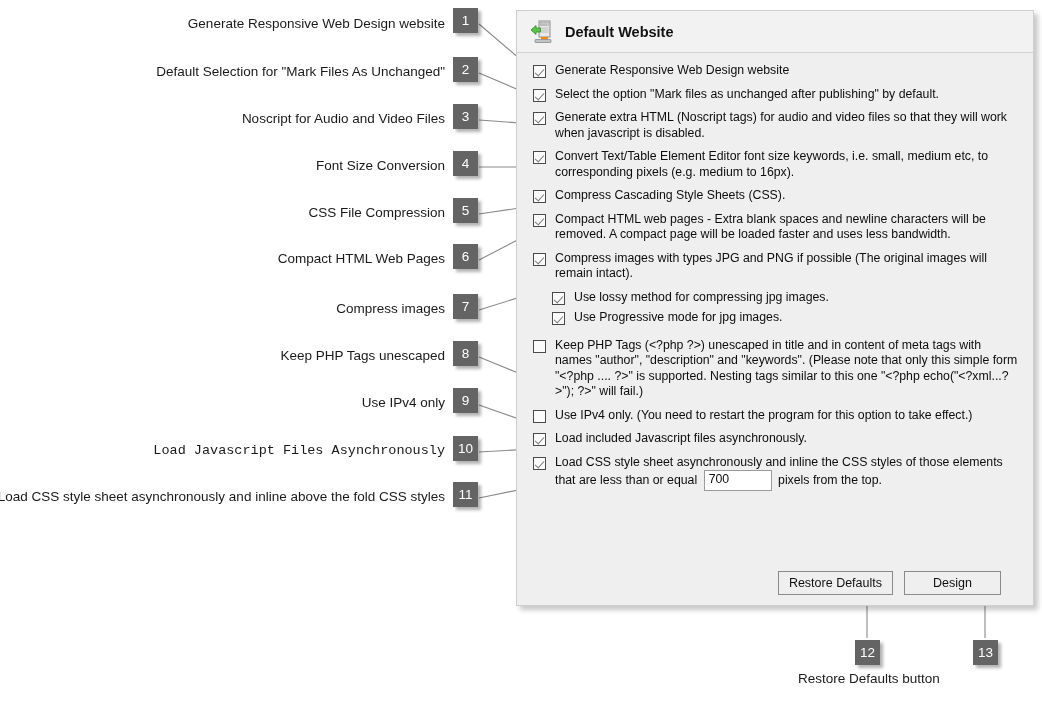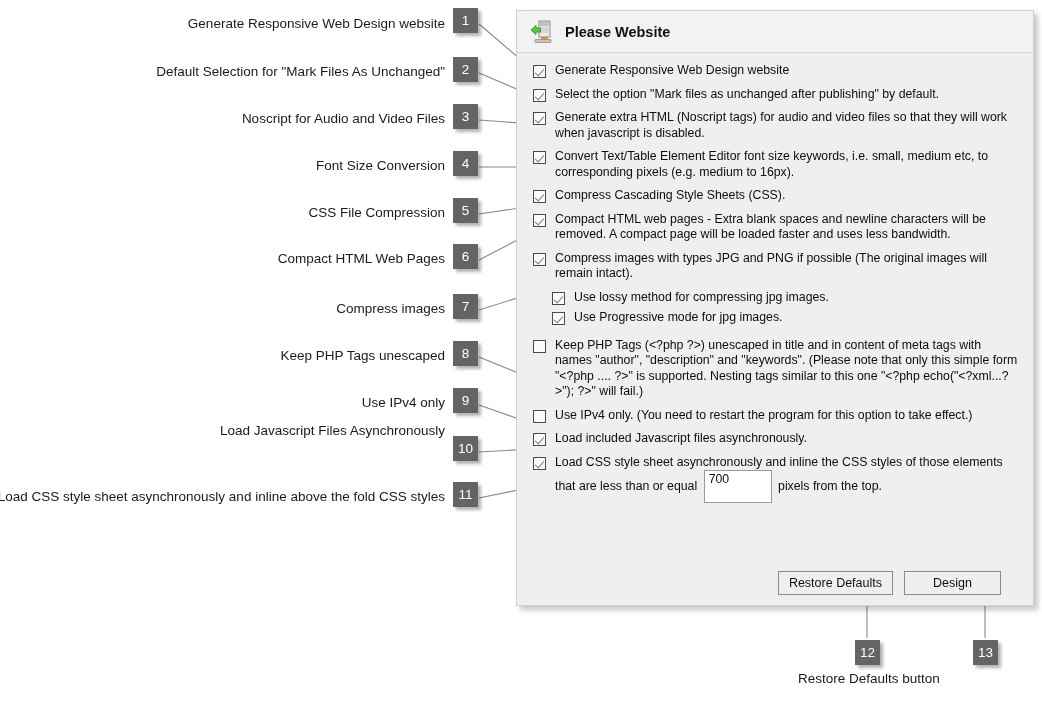--- a/index.html
+++ b/index.html
@@ -121,21 +121,21 @@
     font-family: "Liberation Sans", sans-serif;
     font-size: 12.3px;
     color: #0d0d0d;
     line-height: 15.5px;
     max-width: 470px;
   }
   .opt.indent .opt-text { max-width: 450px; }
   .num-input {
     display: inline-block;
     width: 68px;
-    height: 33px;
+    height: 21px;
     border: 1px solid #9a9a9a;
     background: #ffffff;
     font-family: "Liberation Sans", sans-serif;
     font-size: 12.3px;
     color: #0d0d0d;
     padding: 0 4px;
     box-sizing: border-box;
     vertical-align: middle;
     line-height: 17px;
     margin: 0 3px;
@@ -219,21 +219,21 @@
 
 <div class="anno-label" style="right:597px; top:302px;">Compress images</div>
 <div class="badge" style="left:453px; top:294px;">7</div>
 
 <div class="anno-label" style="right:597px; top:349px;">Keep PHP Tags unescaped</div>
 <div class="badge" style="left:453px; top:341px;">8</div>
 
 <div class="anno-label" style="right:597px; top:396px;">Use IPv4 only</div>
 <div class="badge" style="left:453px; top:388px;">9</div>
 
-<div class="anno-label" style="right:597px; top:424px;">Load Javascript Files Asynchronously</div>
+<div class="anno-label" style="right:597px; top:444px;font-family:Liberation Mono, monospace;">Load Javascript Files Asynchronously</div>
 <div class="badge" style="left:453px; top:436px;">10</div>
 
 <div class="anno-label" style="right:597px; top:490px;">Load CSS style sheet asynchronously and inline above the fold CSS styles</div>
 <div class="badge" style="left:453px; top:482px;">11</div>
 
 <div class="badge" style="left:855px; top:640px;">12</div>
 <div class="caption" style="left:798px; top:671px;">Restore Defaults button</div>
 
 <div class="badge" style="left:973px; top:640px;">13</div>
 <div class="caption" style="left:945px; top:711px;">Apply button</div>
@@ -252,21 +252,21 @@
         <line x1="11.5" y1="9" x2="19.5" y2="9" stroke="#b3b3b3" stroke-width="0.8"></line>
         <line x1="11.5" y1="11" x2="19.5" y2="11" stroke="#b3b3b3" stroke-width="0.8"></line>
         <line x1="11.5" y1="13" x2="19.5" y2="13" stroke="#b3b3b3" stroke-width="0.8"></line>
 
         <rect x="12" y="18" width="7" height="2.5" fill="#f08a14"></rect>
         <rect x="6" y="20.5" width="16" height="3" rx="0.6" fill="#bfc4c9" stroke="#8d8d8d" stroke-width="0.8"></rect>
 
         <path d="M2 11 L7 6.5 L7 9 L11.5 9 L11.5 13 L7 13 L7 15.5 Z" fill="#5cc24a" stroke="#3d9430" stroke-width="0.9" stroke-linejoin="round"></path>
       </svg>
     </span>
-    <span class="panel-title">Please Website</span>
+    <span class="panel-title">Default Website</span>
   </div>
 
   <div class="panel-body">
 
     <div class="opt">
       <span class="cb checked"></span>
       <span class="opt-text">Generate Responsive Web Design website</span>
     </div>
 
     <div class="opt">

